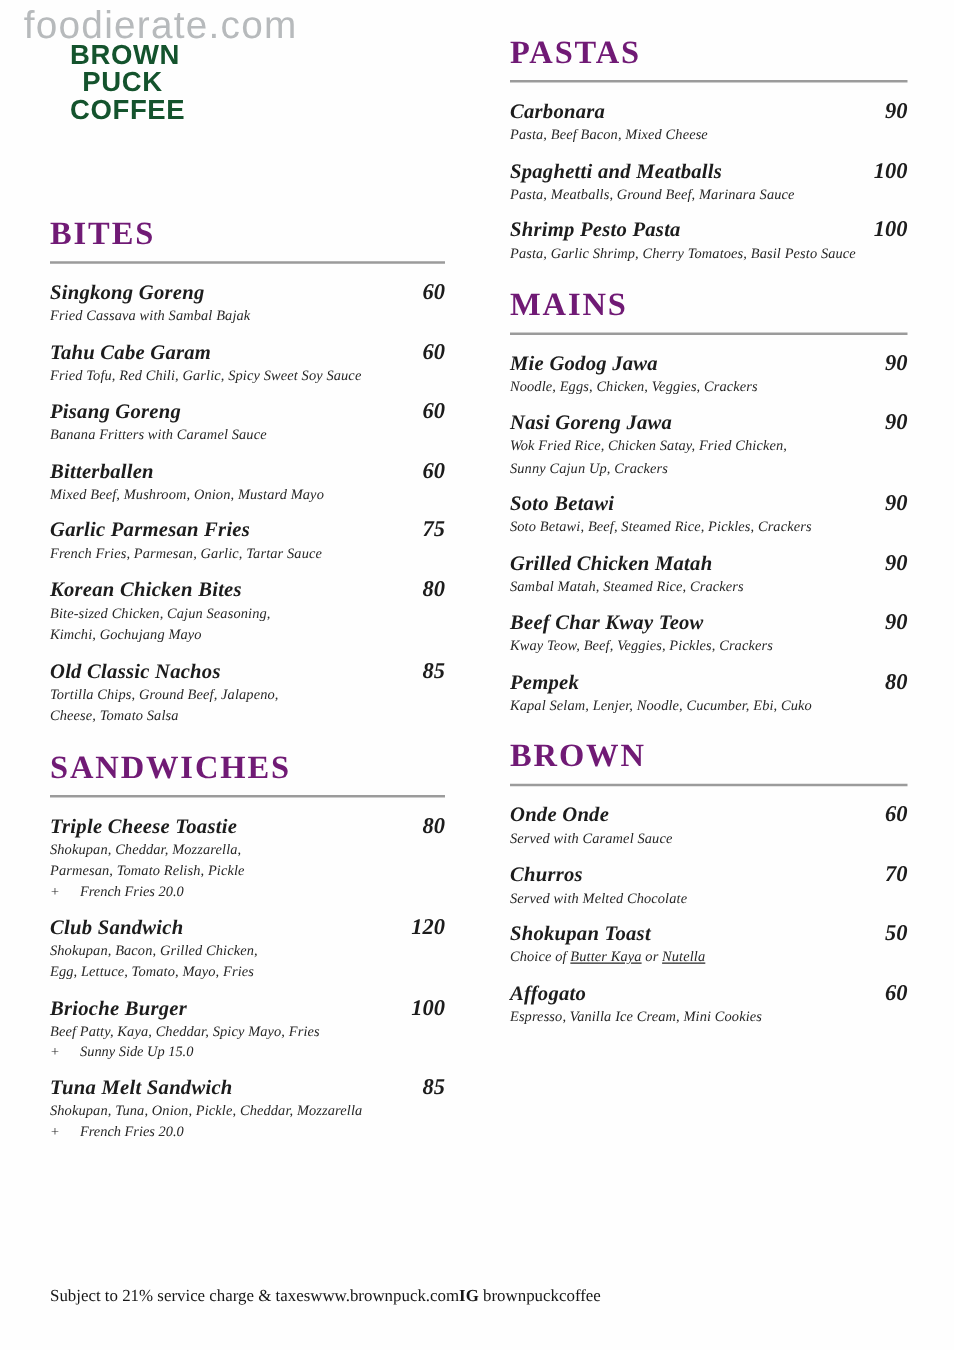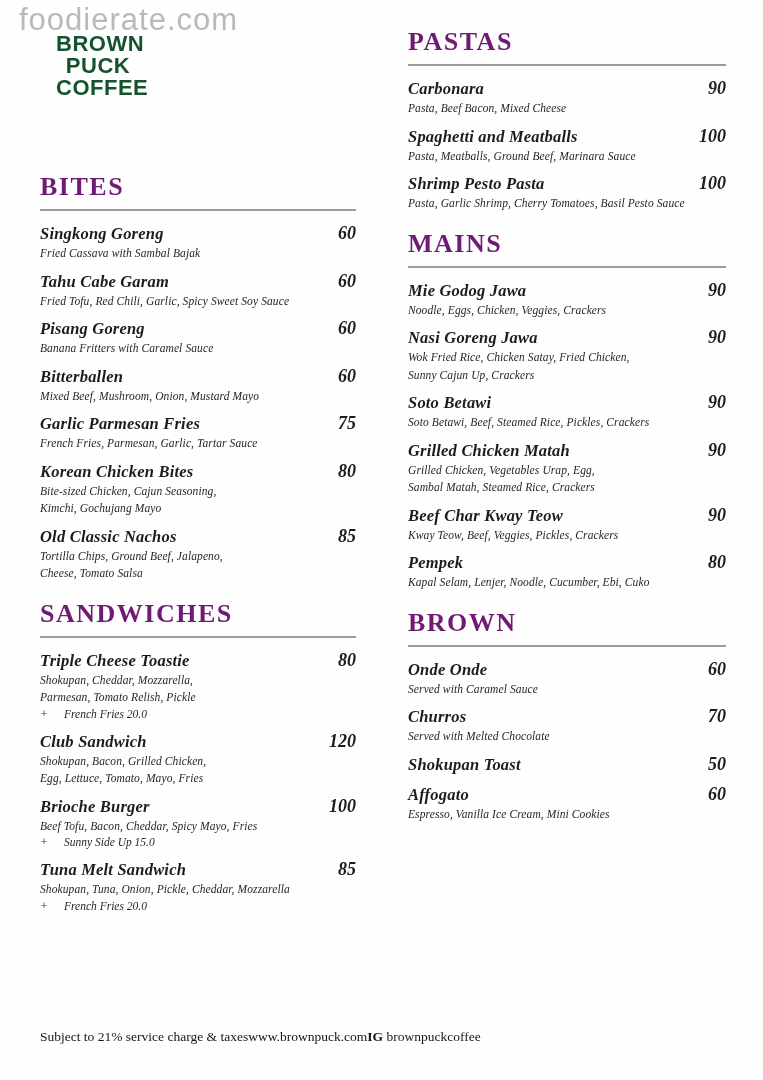--- a/index.html
+++ b/index.html
@@ -182,21 +182,21 @@
               <div class="item-desc">Egg, Lettuce, Tomato, Mayo, Fries</div>
             </div>
   </div>
 
   <div class="item">
     <div class="item-row">
       <span class="item-name">Brioche Burger</span>
       <span class="item-price">100</span>
     </div>
     <div>
-              <div class="item-desc">Beef Tofu, Bacon, Cheddar, Spicy Mayo, Fries</div>
+              <div class="item-desc">Beef Patty, Kaya, Cheddar, Spicy Mayo, Fries</div>
               <div class="addon-row">
                 <span class="addon-plus">+</span>
                 <span>Sunny Side Up 15.0</span>
               </div>
             </div>
   </div>
 
   <div class="item">
     <div class="item-row">
       <span class="item-name">Tuna Melt Sandwich</span>
@@ -284,21 +284,20 @@
               <div class="item-desc">Soto Betawi, Beef, Steamed Rice, Pickles, Crackers</div>
             </div>
   </div>
 
   <div class="item">
     <div class="item-row">
       <span class="item-name">Grilled Chicken Matah</span>
       <span class="item-price">90</span>
     </div>
     <div>
-              <div class="item-desc">Grilled Chicken, Vegetables Urap, Egg,</div>
               <div class="item-desc">Sambal Matah, Steamed Rice, Crackers</div>
             </div>
   </div>
 
   <div class="item">
     <div class="item-row">
       <span class="item-name">Beef Char Kway Teow</span>
       <span class="item-price">90</span>
     </div>
     <div>
@@ -340,20 +339,23 @@
     <div>
               <div class="item-desc">Served with Melted Chocolate</div>
             </div>
   </div>
 
   <div class="item">
     <div class="item-row">
       <span class="item-name">Shokupan Toast</span>
       <span class="item-price">50</span>
     </div>
+    <div>
+              <div class="item-desc">Choice of <span class="u">Butter Kaya</span> or <span class="u">Nutella</span></div>
+            </div>
   </div>
 
   <div class="item">
     <div class="item-row">
       <span class="item-name">Affogato</span>
       <span class="item-price">60</span>
     </div>
     <div>
               <div class="item-desc">Espresso, Vanilla Ice Cream, Mini Cookies</div>
             </div>

